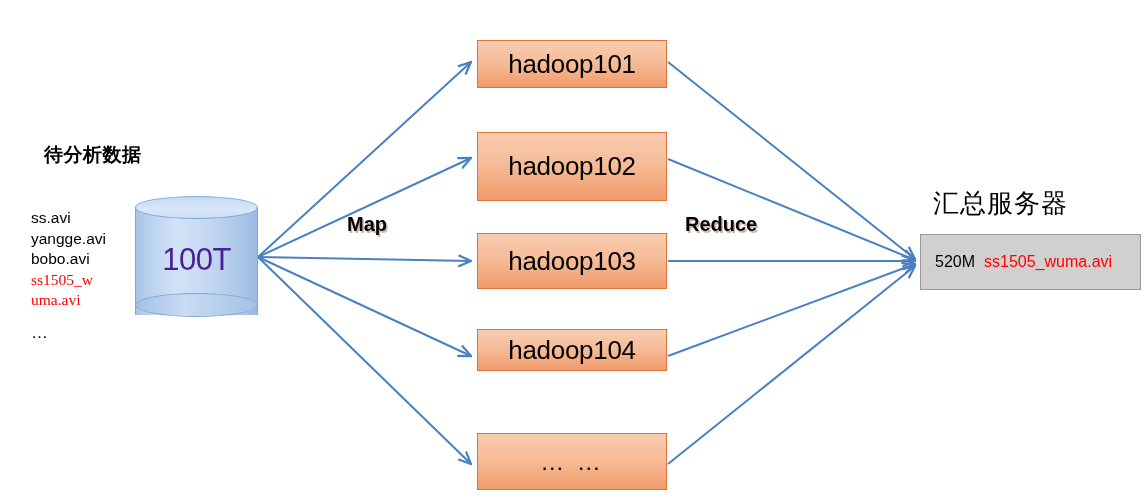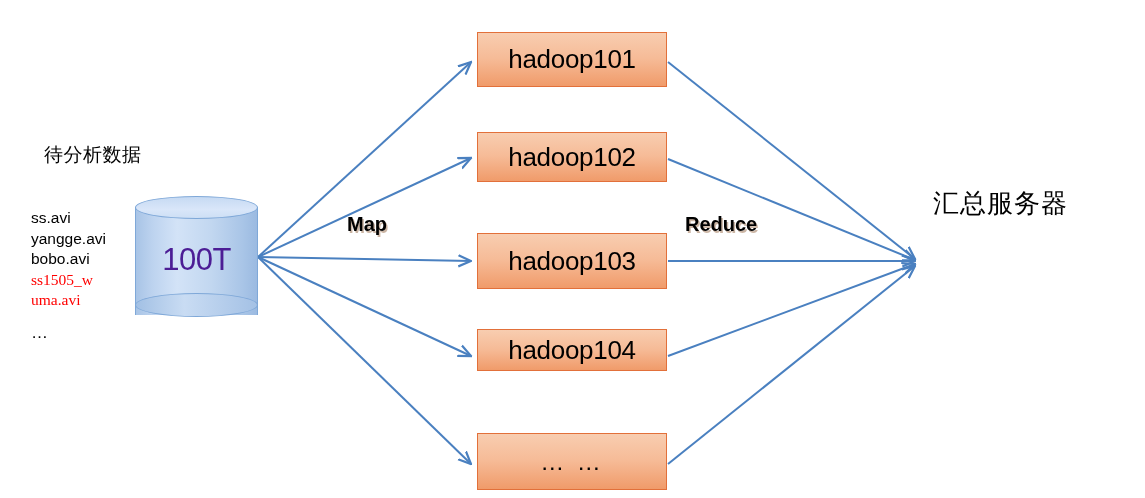--- a/index.html
+++ b/index.html
@@ -25,21 +25,21 @@
     height: 498px;
     pointer-events: none;
   }
 
   
   .source-title {
     position: absolute;
     left: 44px;
     top: 142px;
     font-size: 19px;
-    font-weight: normal;
+    font-weight: bold;
     color: #000000;
     letter-spacing: 0.5px;
     white-space: nowrap;
   }
   .file-list {
     position: absolute;
     left: 31px;
     top: 208px;
     width: 104px;
     font-size: 15.5px;
@@ -215,31 +215,35 @@
   <div class="cylinder">
     <div class="cyl-body"></div>
     <div class="cyl-bottom"></div>
     <div class="cyl-top"></div>
     <div class="cyl-label">100T</div>
   </div>
 
   <div class="stage-label stage-map">Map</div>
   <div class="stage-label stage-reduce">Reduce</div>
 
-  <div class="node-box" style="top:32px;height:55px;">
+  <div class="node-box" style="top:40px;height:48px;">
     <span>hadoop101</span>
   </div>
-  <div class="node-box" style="top:132px;height:50px;">
+  <div class="node-box" style="top:132px;height:69px;">
     <span>hadoop102</span>
   </div>
   <div class="node-box" style="top:233px;height:56px;">
     <span>hadoop103</span>
   </div>
   <div class="node-box" style="top:329px;height:42px;">
     <span>hadoop104</span>
   </div>
   <div class="node-box dots-box" style="top:433px;height:57px;">
     <span>… …</span>
   </div>
 
   <div class="server-title">汇总服务器</div>
+  <div class="server-box">
+    <span class="server-size">520M</span>
+    <span class="server-file">ss1505_wuma.avi</span>
+  </div>
 
 </div>
 
 </body></html>

